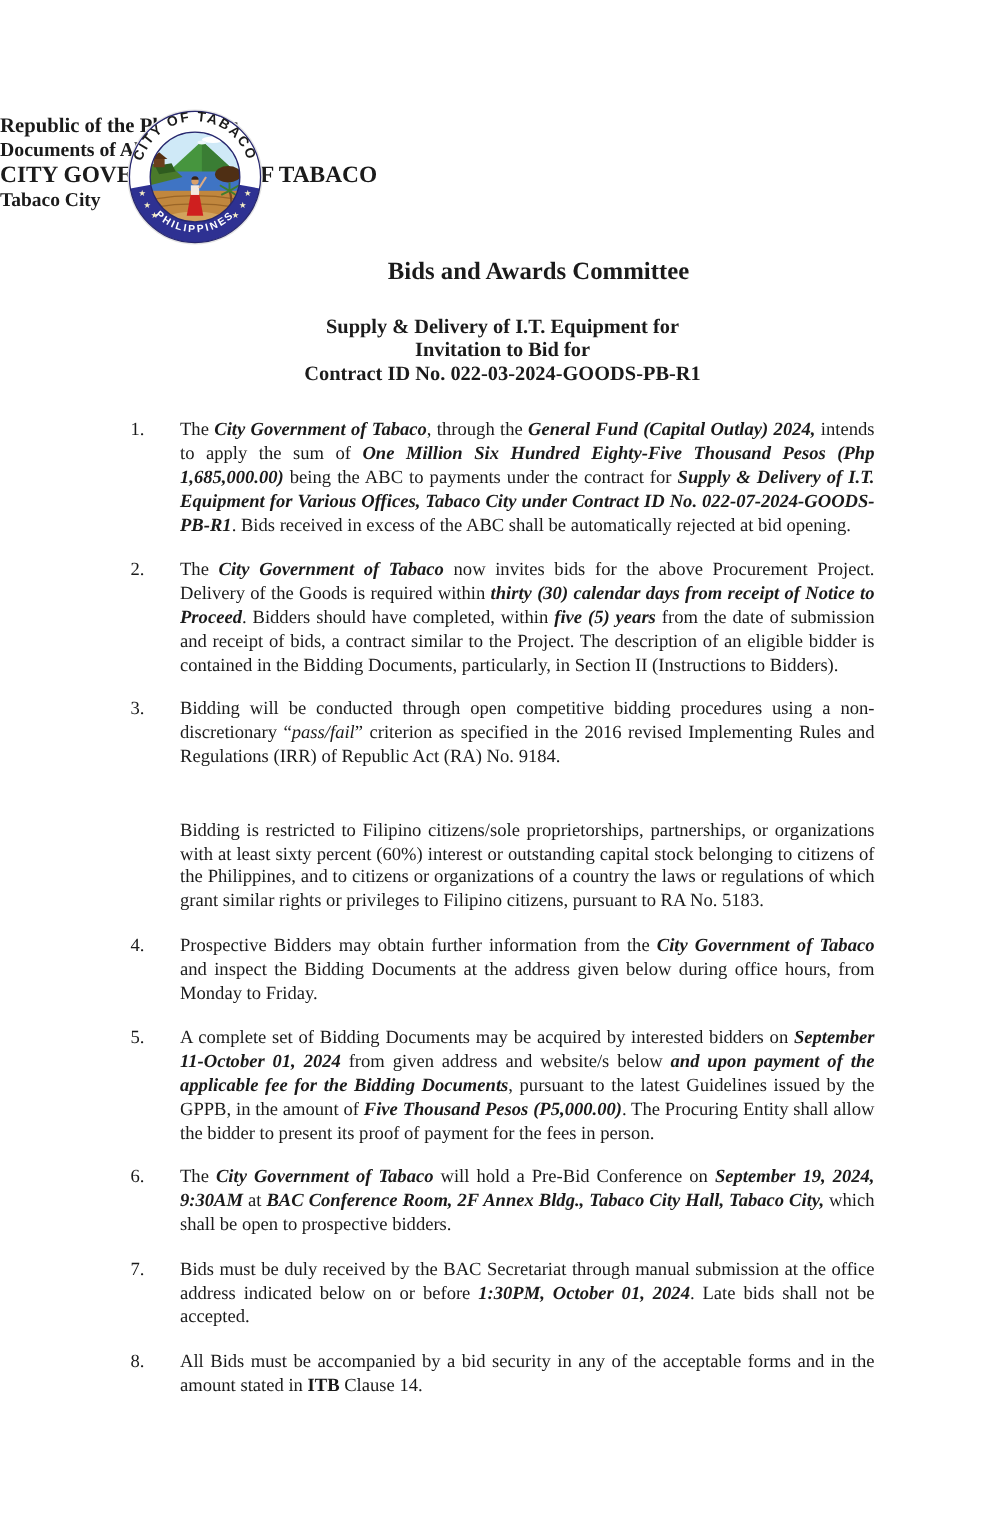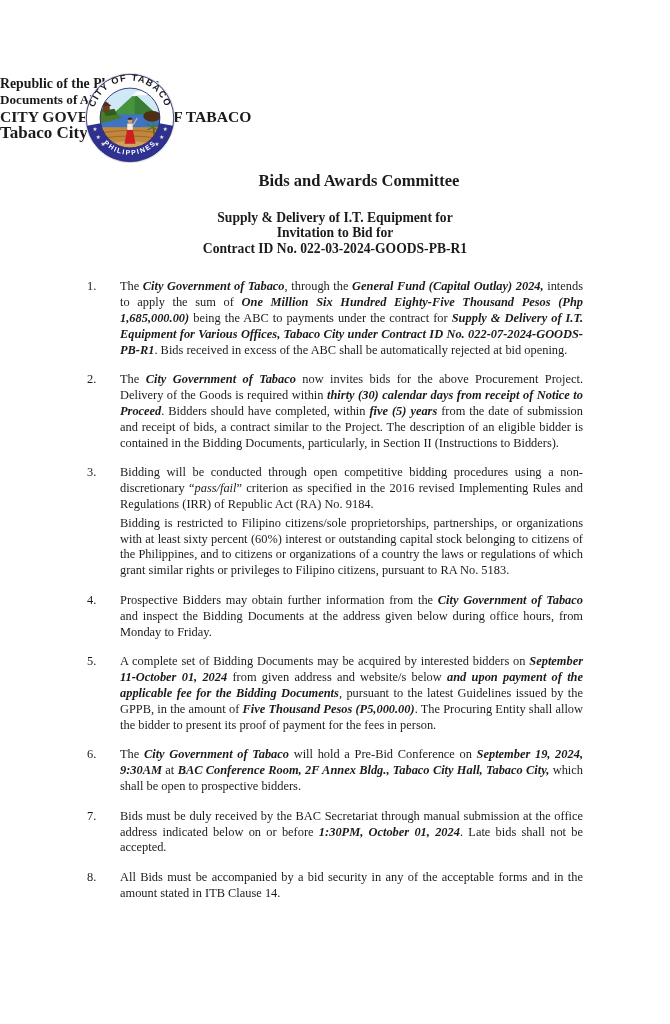--- a/index.html
+++ b/index.html
@@ -16,21 +16,21 @@
   .masthead { position: relative; padding-top: 76px; }
   .seal {
     position: absolute;
     left: 84px; top: 72px;
     width: 92px; height: 92px;
   }
   .gov-lines { text-align: left; font-weight: bold; line-height: 16.4px; }
   .gov-line-republic { font-size: 13.8px; }
   .gov-line-province { font-size: 13.2px; }
   .gov-line-city     { font-size: 15.6px; }
-  .gov-line-tabaco   { font-size: 17px; }
+  .gov-line-tabaco   { font-size: 13px; }
   .committee {
     margin-top: 29px;
     text-align: center;
     font-weight: bold;
     font-size: 16.5px;
     margin-left: 48px;
   }
   .invitation {
     margin-top: 19px;
     text-align: center;
@@ -41,23 +41,23 @@
   
   .items {
     margin: 23px 87px 0 87px;
     font-size: 12.4px;
     line-height: 15.8px;
   }
   .item { display: flex; margin-bottom: 14px; }
   .item .num { width: 33px; flex: none; }
   .item .body { flex: 1; text-align: justify; }
   .para { margin: 0; }
-  .para + .para { margin-top: 3px; }
+  .para + .para { margin-top: 33px; }
   .s-bi { font-weight: bold; font-style: italic; }
-  .s-b  { font-weight: normal; }
+  .s-b  { font-weight: bold; }
   .s-i  { font-style: italic; }
   
   .seal-arc-text { font-family: "Liberation Sans", sans-serif; font-weight: bold; }
 </style>
 </head>
 <body>
 
 <div class="page">
 
   <div class="masthead">

